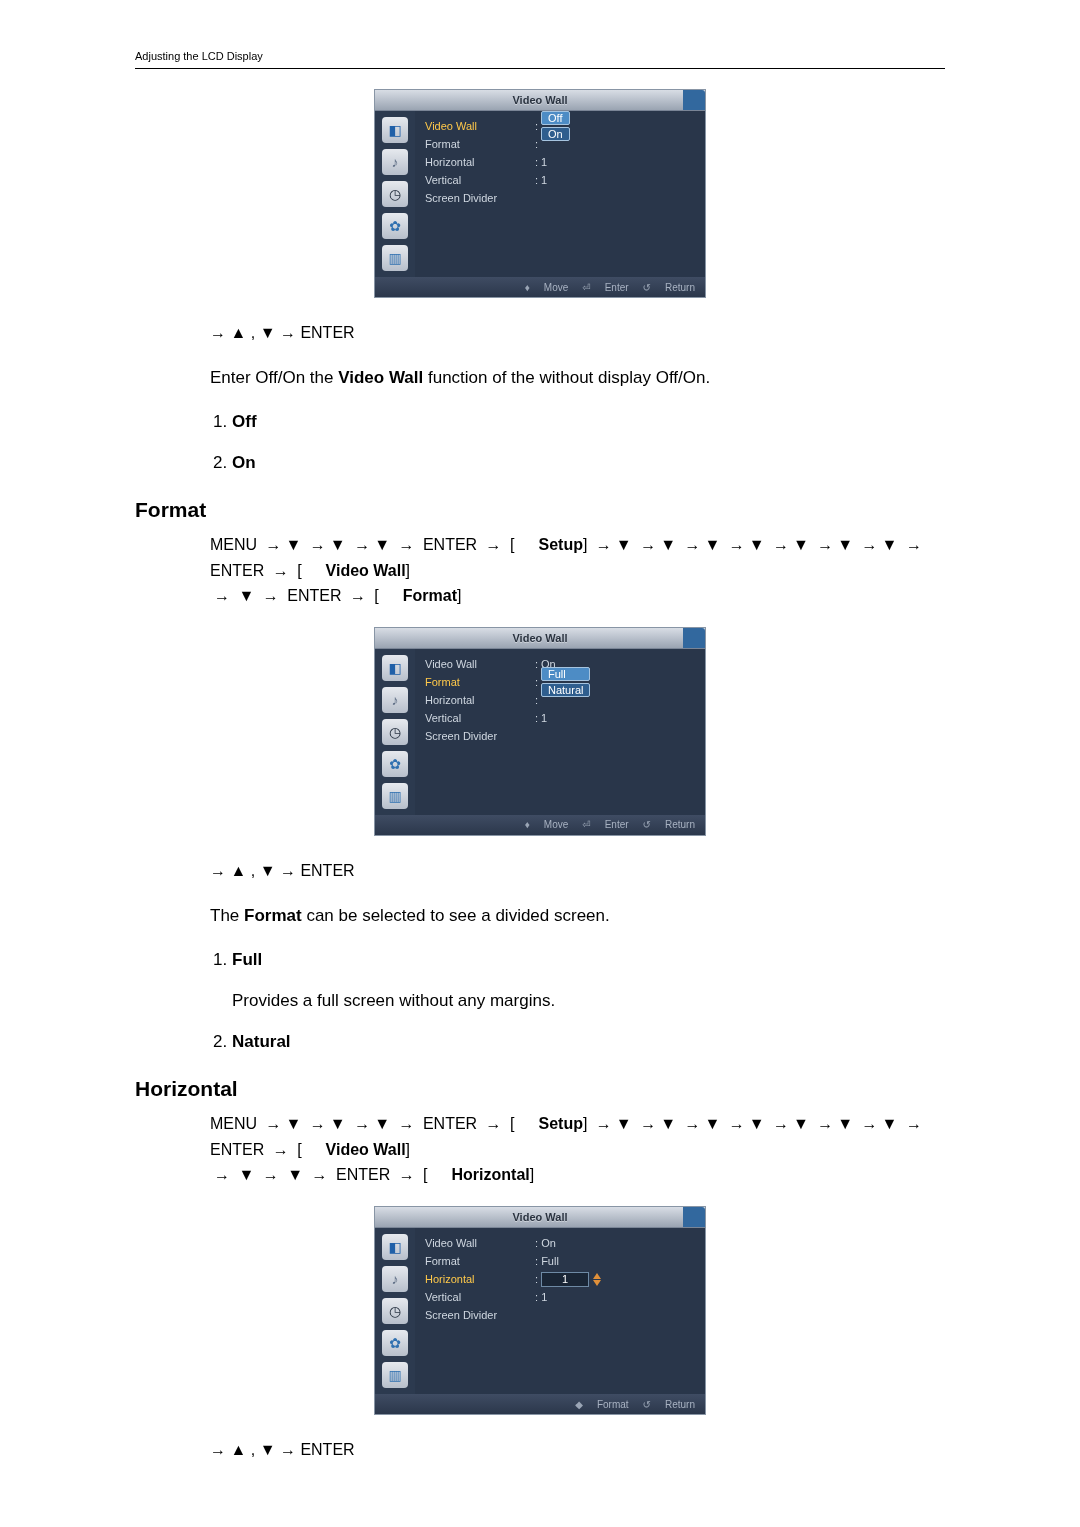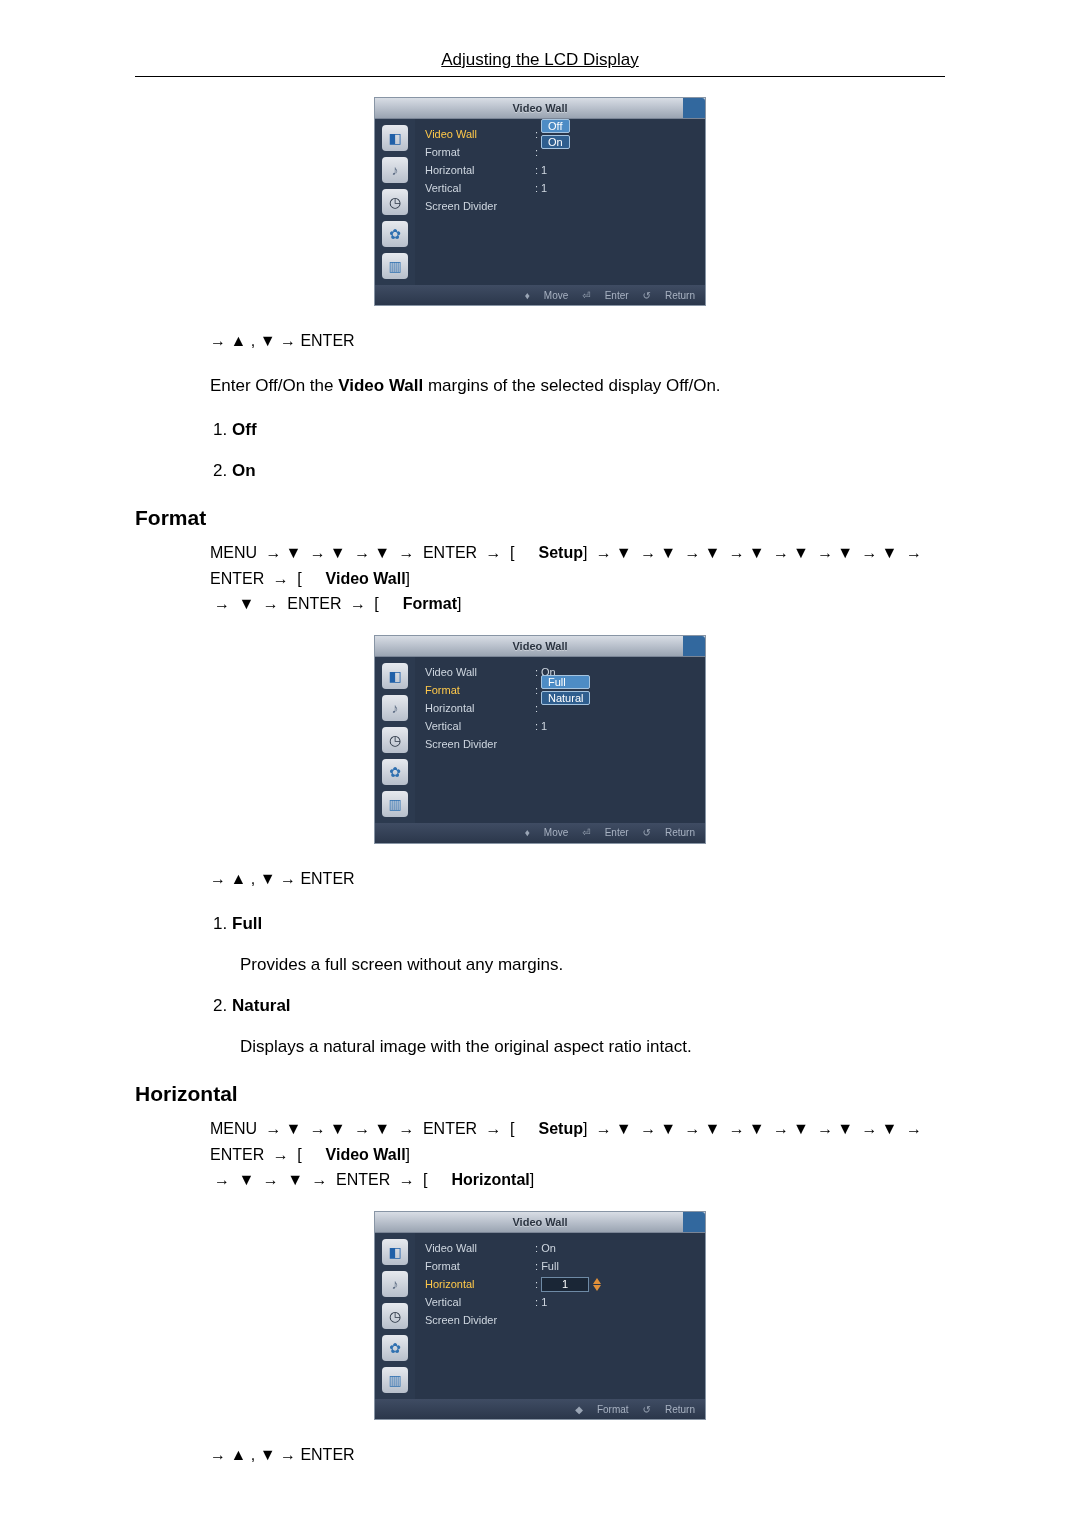--- a/index.html
+++ b/index.html
@@ -9,24 +9,23 @@
     font-family: Arial, Helvetica, sans-serif;
     color: #000;
     width: 1080px;
   }
   .page {
     width: 810px;
     margin: 0 auto;
     padding: 50px 0 70px 0;
   }
   .header-title {
-    text-align: center;
-    font-size: 17px;
+    text-align: left;
+    font-size: 11px;
     padding-bottom: 6px;
-    text-decoration: underline;
   }
   hr.rule {
     border: none;
     border-top: 1.5px solid #000;
     margin: 0 0 20px 0;
   }
   .osd-wrap {
     display: flex;
     justify-content: center;
     margin: 18px 0 22px 0;
@@ -155,21 +154,21 @@
   }
   .nav-seq .arrow { margin: 0 4px; }
   ol.opts {
     margin: 12px 0 22px 0;
     padding-left: 22px;
   }
   ol.opts li {
     margin: 6px 0 14px 0;
   }
   ol.opts li .lbl { font-weight: bold; }
-  ol.opts li .desc { display:block; font-weight: normal; margin-top:14px;margin-left:8px;}
+  ol.opts li .desc { display:block; font-weight: normal; margin-top:14px;}
   h2.section {
     font-size: 21px;
     font-weight: bold;
     margin: 10px 0 10px 0;
   }
   .bracket { font-weight: bold; margin-left: 24px; }
   .strong { font-weight: bold; }
 </style>
 </head>
 <body>
@@ -230,21 +229,21 @@
   </div>
 
   <div class="body-text">
     <div class="nav-seq">
       <span>→</span>
       <span>▲</span><span> , </span><span>▼</span>
       <span>→</span>
       <span>ENTER</span>
     </div>
     <p>
-      <span>Enter Off/On the </span><span class="strong">Video Wall</span><span> margins of the selected display Off/On.</span>
+      <span>Enter Off/On the </span><span class="strong">Video Wall</span><span> function of the without display Off/On.</span>
     </p>
     <ol class="opts">
       <li><span class="lbl">Off</span></li>
       <li><span class="lbl">On</span></li>
     </ol>
   </div>
 
   <h2 class="section">Format</h2>
 
   <div class="body-text">
@@ -328,28 +327,30 @@
     </div>
   </div>
 
   <div class="body-text">
     <div class="nav-seq">
       <span>→</span>
       <span>▲</span><span> , </span><span>▼</span>
       <span>→</span>
       <span>ENTER</span>
     </div>
+    <p>
+      <span>The </span><span class="strong">Format</span><span> can be selected to see a divided screen.</span>
+    </p>
     <ol class="opts">
       <li>
         <span class="lbl">Full</span>
         <span class="desc">Provides a full screen without any margins.</span>
       </li>
       <li>
         <span class="lbl">Natural</span>
-        <span class="desc">Displays a natural image with the original aspect ratio intact.</span>
       </li>
     </ol>
   </div>
 
   <h2 class="section">Horizontal</h2>
 
   <div class="body-text">
     <div class="nav-seq">
       <span>MENU</span>
       <span class="arrow">→</span><span>▼</span>

